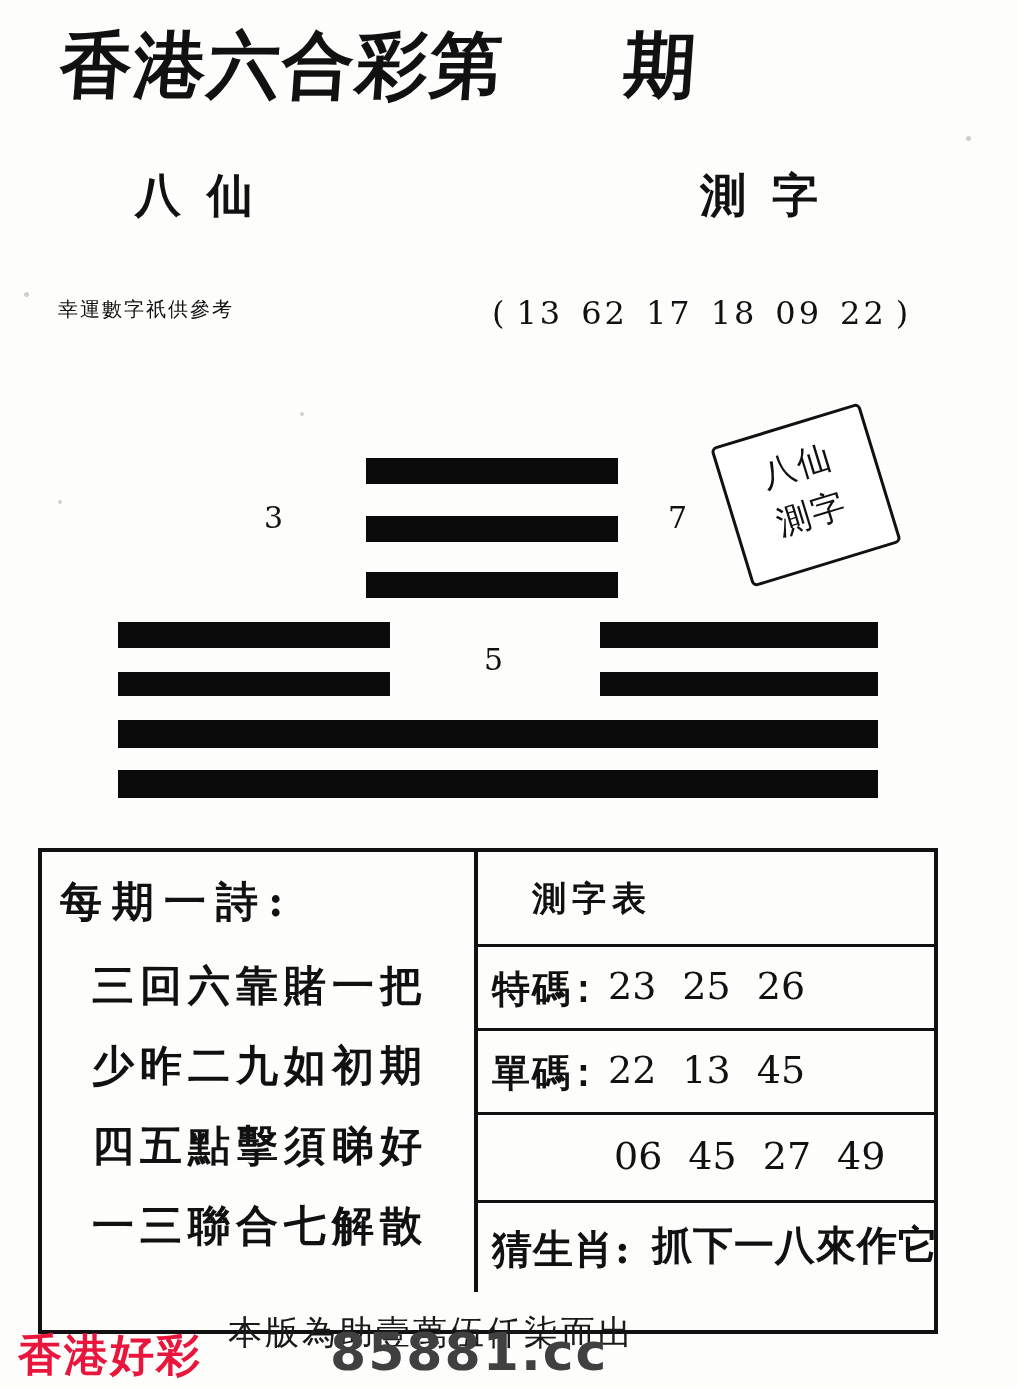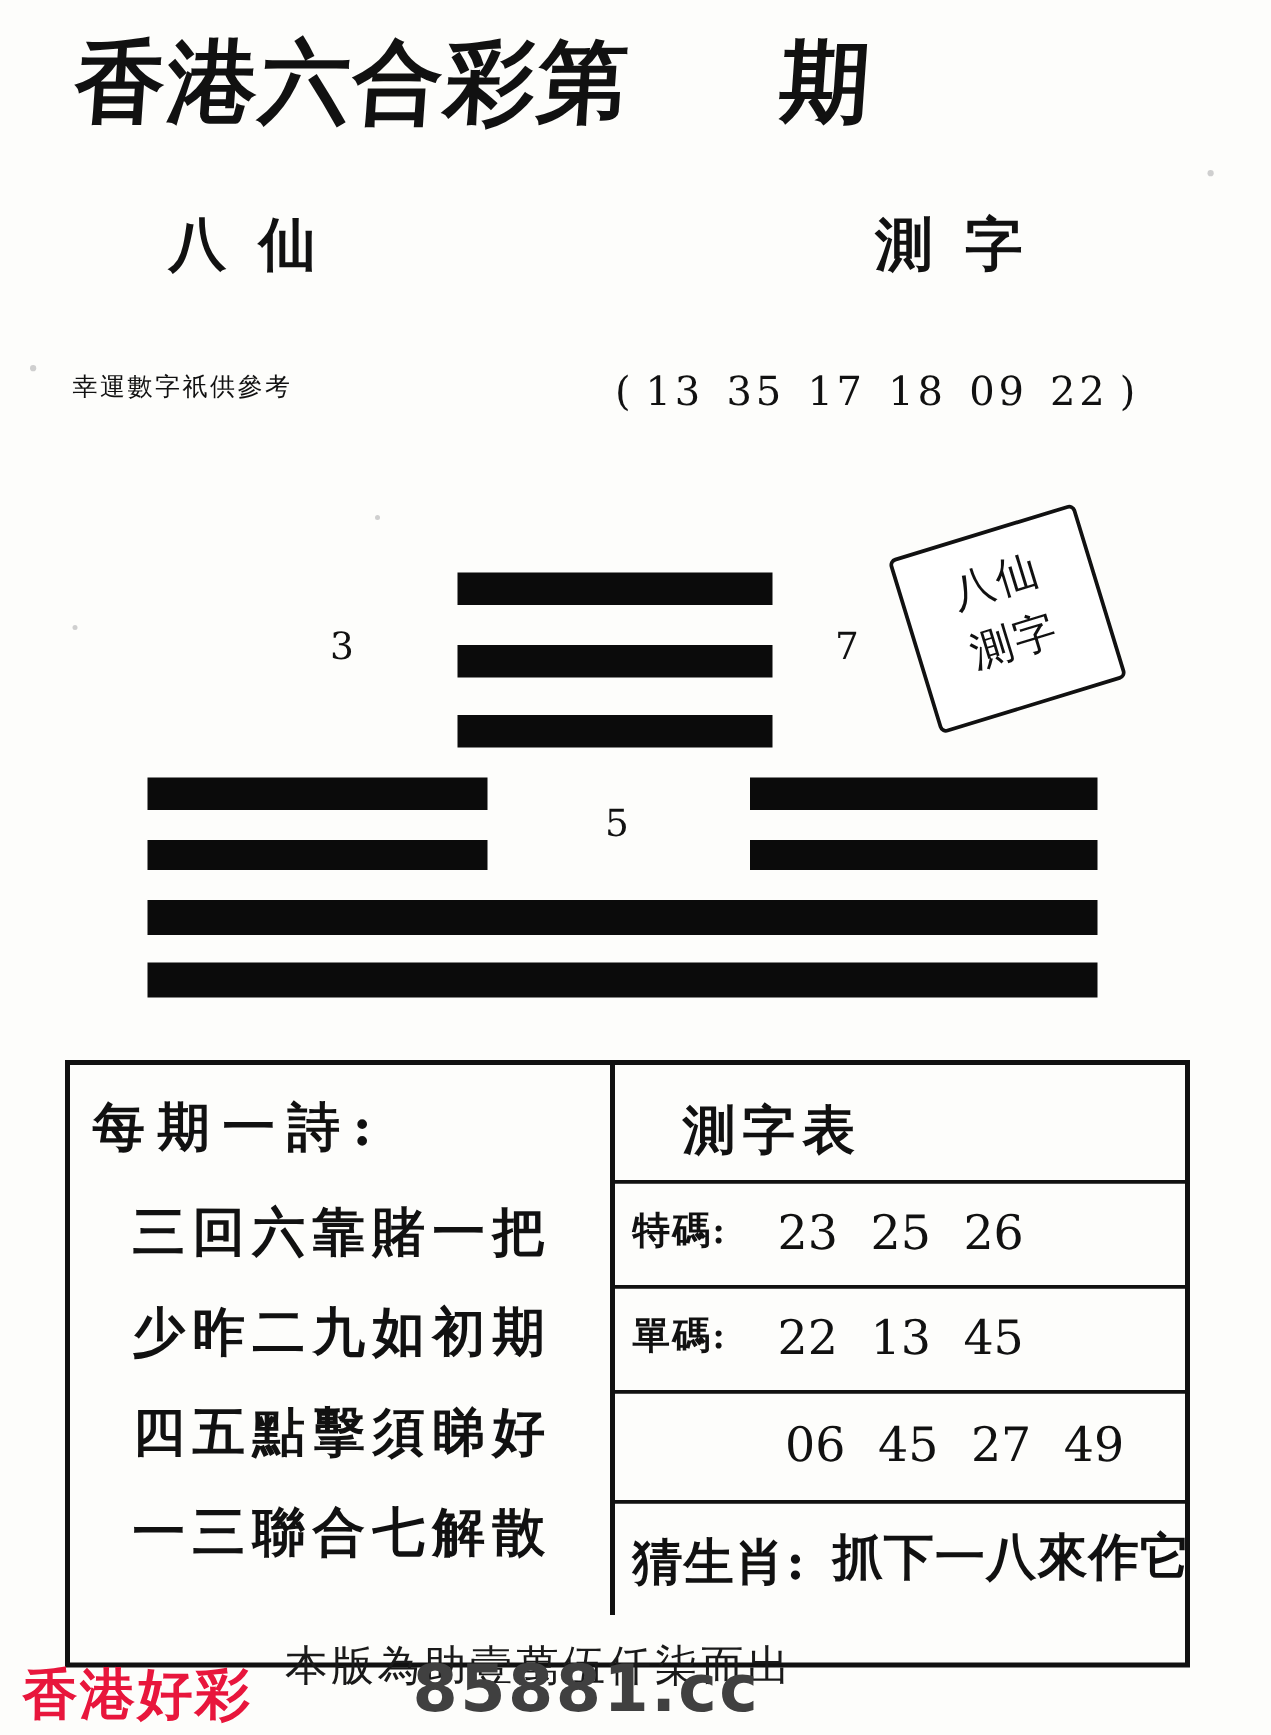--- a/index.html
+++ b/index.html
@@ -121,21 +121,21 @@
     font-family: "DejaVu Serif", serif;
     font-size: 34px;
     line-height: 50px;
     color: #111;
     letter-spacing: 2px;
   }
 
   
   .bottom-box {
     position: absolute;
-    left: 52px;
+    left: 38px;
     top: 848px;
     width: 900px;
     height: 486px;
     border: 4px solid #111;
     box-sizing: border-box;
   }
   .divider-v {
     position: absolute;
     left: 432px;
     top: 0;
@@ -167,34 +167,34 @@
   .poem-2 { top: 186px; }
   .poem-3 { top: 266px; }
   .poem-4 { top: 346px; }
 
   .tbl-title {
     position: absolute;
     left: 490px;
     top: 24px;
     font-family: "DejaVu Serif", serif;
     font-weight: bold;
-    font-size: 42px;
+    font-size: 34px;
     letter-spacing: 6px;
     color: #111;
   }
   .hline {
     position: absolute;
     background: #111;
     height: 3px;
   }
   .row-label {
     position: absolute;
-    font-family: Liberation Serif, serif;
-    font-weight: bold;
-    font-size: 30px;
+    font-family: Liberation Mono, monospace;
+    font-weight: bold;
+    font-size: 38px;
     letter-spacing: 2px;
     color: #111;
   }
   .row-values {
     position: absolute;
     font-family: "DejaVu Serif", serif;
     font-size: 38px;
     color: #111;
     white-space: nowrap;
   }
@@ -262,21 +262,21 @@
   <div class="speck" style="left:966px;top:136px;width:5px;height:5px;"></div>
   <div class="speck" style="left:300px;top:412px;width:4px;height:4px;"></div>
 
   <div class="title-main"><span>香港六合彩第</span><span class="gap"></span><span>期</span></div>
 
   <div class="subtitle-left">八仙</div>
   <div class="subtitle-right">測字</div>
 
   <div class="lucky-label">幸運數字祇供參考</div>
   <div class="lucky-numbers">
-    <span>(</span><span class="num">13</span><span class="num">35</span><span class="num">17</span><span class="num">18</span><span class="num">09</span><span class="num">22</span><span>)</span>
+    <span>(</span><span class="num">13</span><span class="num">62</span><span class="num">17</span><span class="num">18</span><span class="num">09</span><span class="num">22</span><span>)</span>
   </div>
 
   <div class="hex-wrap">
     <div class="bar" style="left:366px;top:18px;width:252px;height:26px;"></div>
     <div class="bar" style="left:366px;top:76px;width:252px;height:26px;"></div>
     <div class="bar" style="left:366px;top:132px;width:252px;height:26px;"></div>
 
     <div class="bar" style="left:118px;top:182px;width:272px;height:26px;"></div>
     <div class="bar" style="left:118px;top:232px;width:272px;height:24px;"></div>
     <div class="bar" style="left:600px;top:182px;width:278px;height:26px;"></div>

